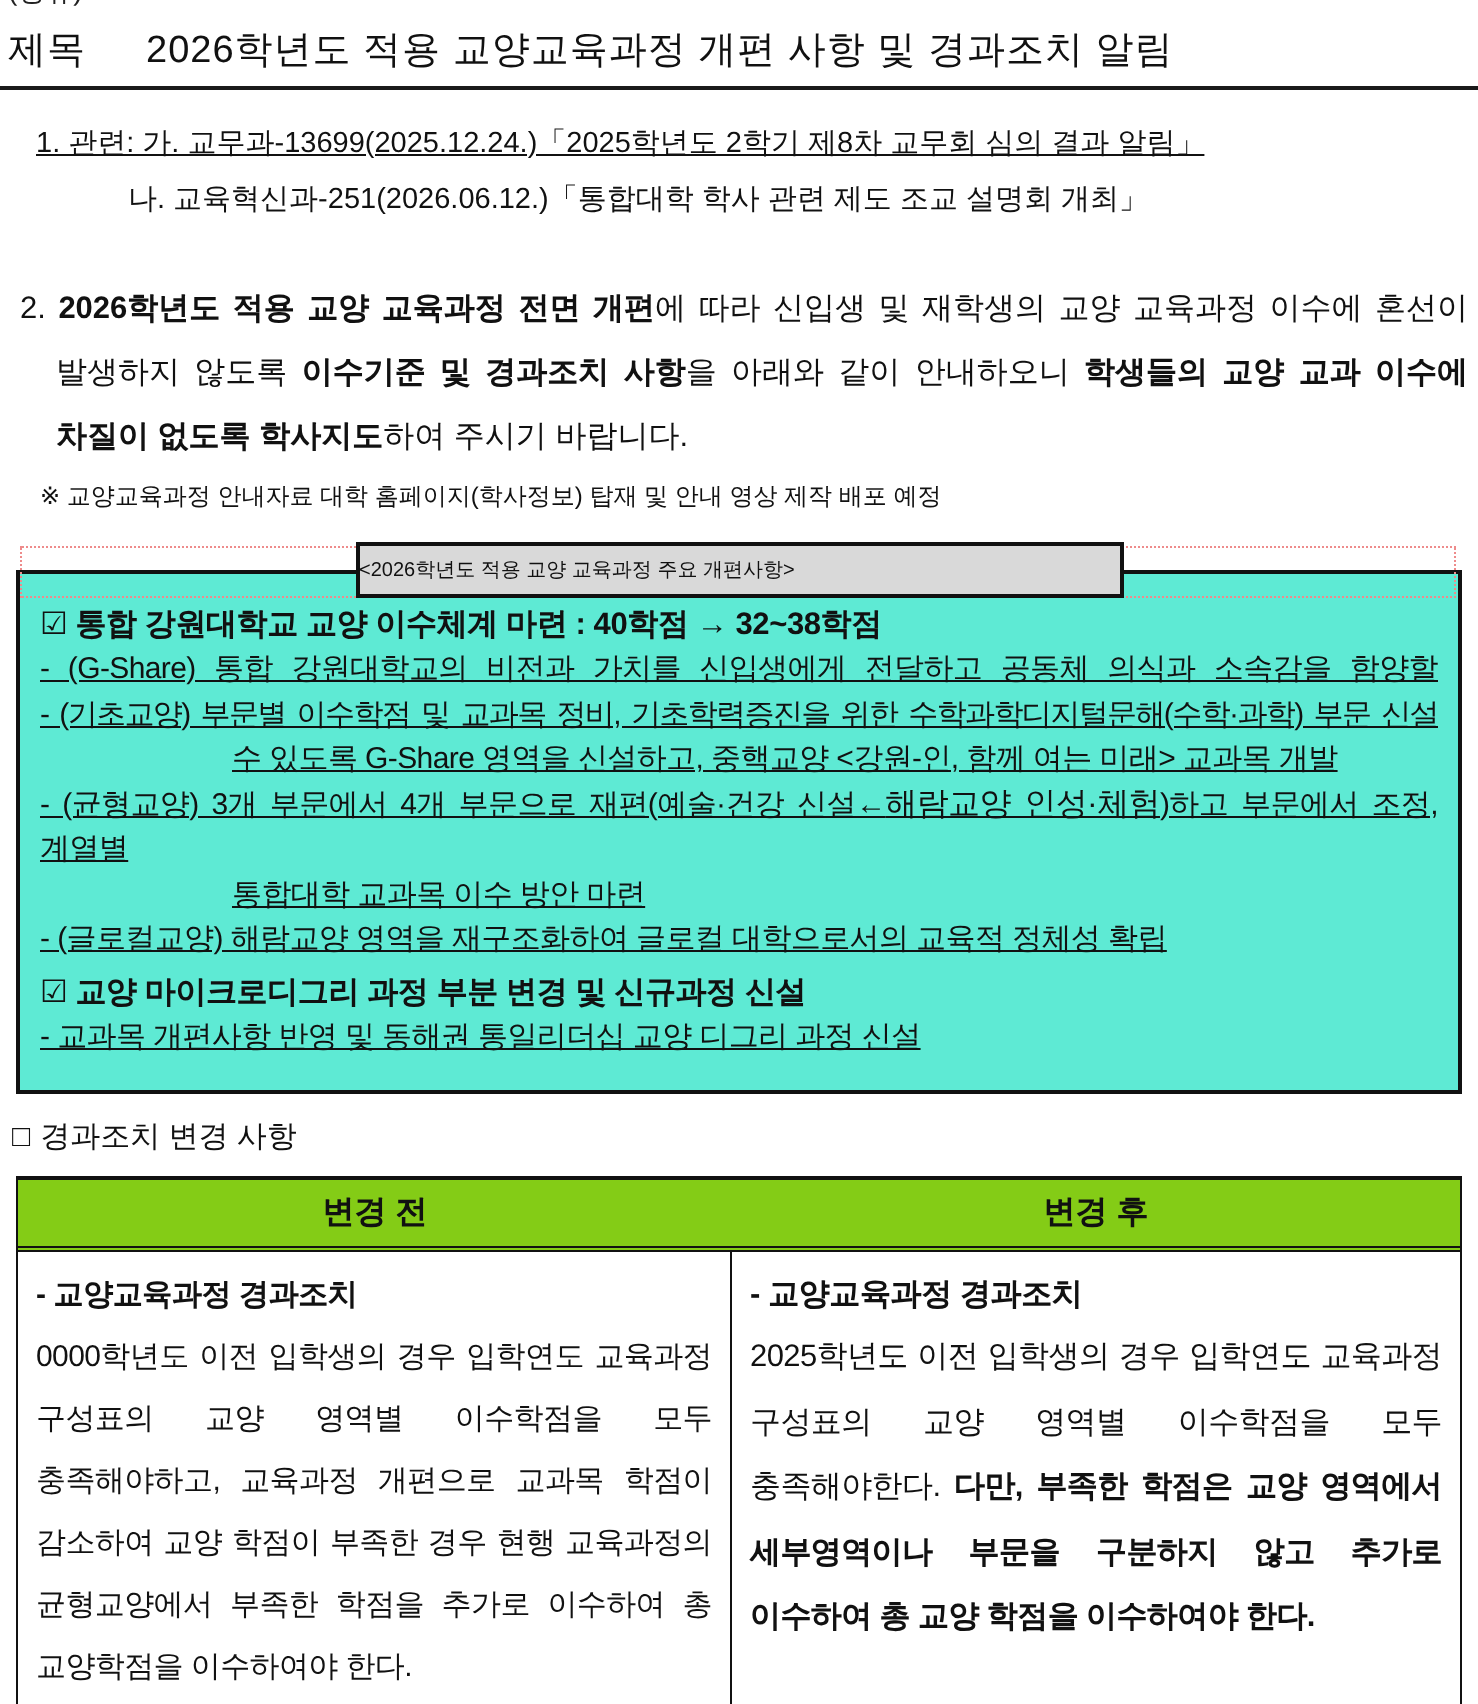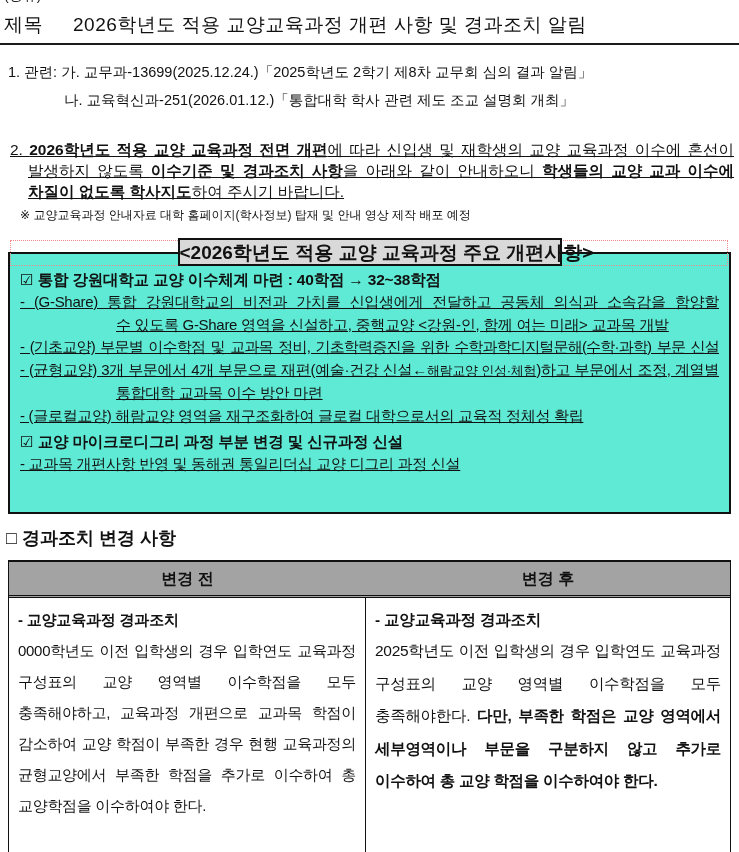--- a/index.html
+++ b/index.html
@@ -15,60 +15,60 @@
   .clip-top { height: 5px; overflow: hidden; padding-left: 4px; }
   .clip-top span { display: block; margin-top: -13px; font-size: 14px; color:#222; }
 
   
   .title-row { padding: 7px 6px 5px 4px; font-size: 19px; letter-spacing: 0.5px; white-space: nowrap; }
   .title-row .t-label { margin-right: 30px; }
   .hr { border-top: 2px solid #1a1a1a; width: 739px; }
 
   
   .related { margin-top: 13px; font-size: 14.5px; line-height: 28px; }
-  .rel1 { padding-left: 8px; }
+  .rel1 { padding-left: 18px; text-decoration: underline; }
   .rel2 { padding-left: 64px; }
 
   
   .para2 {
-    margin-top: 25px; font-size: 15.5px; line-height: 21px;
-    text-align: justify; padding-left: 28px; padding-right: 5px; text-indent: -18px; text-decoration: underline;
+    margin-top: 25px; font-size: 15.5px; line-height: 32px;
+    text-align: justify; padding-left: 28px; padding-right: 5px; text-indent: -18px;
   }
   .para2 b, .bold { font-weight: bold; }
   .note { margin-top: 5px; padding-left: 20px; font-size: 12px; }
 
   
   .box-area { position: relative; margin-top: 14px; height: 276px; }
   .red-rect {
     position: absolute; left: 10px; right: 11px; top: 2px; height: 26px;
     border: 1px dotted #ee8b8b; z-index: 3; pointer-events: none;
   }
   .badge {
     position: absolute; top: 0; left: 50%; transform: translateX(-50%);
     width: 384px; height: 28px; z-index: 4;
     background: #d9d9d9; border: 2px solid #111;
-    font-size: 19px; font-weight: bold; line-height: 25px;
+    font-size: 10px; font-weight: normal; line-height: 25px;
     white-space: nowrap;
   }
   .main-box {
     position: absolute; top: 14px; left: 8px; width: 723px; height: 262px;
     border: 2px solid #111; z-index: 1;
     padding: 15px 8px 6px 10px; overflow: hidden; background:#5eead4;
   }
   .bx-item { font-size: 15.5px; font-weight: bold; line-height: 22px; letter-spacing: -0.2px; }
   .bx-item .chk { margin-right: 4px; }
   .bx-line { font-size: 15px; line-height: 22.5px; letter-spacing: -0.3px; text-decoration: underline; }
   .bx-line.indent { padding-left: 96px; }
   .jline { text-align: justify; text-align-last: justify; padding-right: 2px; }
   .cond { letter-spacing: -0.8px; }
   .sp-b { margin-top: 4px; }
-  .small { font-size: 13px; }
+  .small { font-size: 16px; }
 
   
-  .sec-head { margin-top: 12px; padding-left: 6px; font-size: 18px; font-weight: bold; }
+  .sec-head { margin-top: 12px; padding-left: 6px; font-size: 15px; font-weight: normal; }
   .sec-head .sq { margin-right: 5px; }
 
   .table { margin-top: 10px; margin-left: 8px; width: 723px; border-left: 1px solid #111; border-right: 1px solid #111; }
   .thead {
     display: flex; border-top: 2.5px solid #111; border-bottom: 3px double #111;
     background: #e6e6e6; height: 38px;
   }
   .th {
     flex: 0 0 357px; font-size: 16px; font-weight: bold; text-align: center;
     line-height: 34px;
@@ -96,58 +96,58 @@
     <span>(경유)</span>
   </div>
 
   <div class="title-row">
     <span class="t-label">제목</span><span class="t-text">2026학년도 적용 교양교육과정 개편 사항 및 경과조치 알림</span>
   </div>
   <div class="hr"></div>
 
   <div class="related">
     <div class="rel1">1. 관련: 가. 교무과-13699(2025.12.24.)「2025학년도 2학기 제8차 교무회 심의 결과 알림」</div>
-    <div class="rel2">나. 교육혁신과-251(2026.01.12.)「통합대학 학사 관련 제도 조교 설명회 개최」</div>
+    <div class="rel2">나. 교육혁신과-251(2026.06.12.)「통합대학 학사 관련 제도 조교 설명회 개최」</div>
   </div>
 
   <div class="para2">
     <span>2. </span><b>2026학년도 적용 교양 교육과정 전면 개편</b><span>에 따라 신입생 및 재학생의 교양 교육과정 이수에 혼선이 발생하지 않도록 </span><b>이수기준 및 경과조치 사항</b><span>을 아래와 같이 안내하오니 </span><b>학생들의 교양 교과 이수에 차질이 없도록 학사지도</b><span>하여 주시기 바랍니다.</span>
   </div>
   <div class="note">※ 교양교육과정 안내자료 대학 홈페이지(학사정보) 탑재 및 안내 영상 제작 배포 예정</div>
 
   <div class="box-area">
     <div class="red-rect" style="border-color: rgb(238, 139, 139);"></div>
     <div class="badge" style="background: rgb(217, 217, 217);">
       <span>&lt;2026학년도 적용 교양 교육과정 주요 개편사항&gt;</span>
     </div>
     <div class="main-box">
       <div class="bx-item">
         <span class="chk">☑</span><span>통합 강원대학교 교양 이수체계 마련 : 40학점 → 32~38학점</span>
       </div>
       <div class="bx-line jline">- (G-Share) 통합 강원대학교의 비전과 가치를 신입생에게 전달하고 공동체 의식과 소속감을 함양할</div>
+      <div class="bx-line jline cond">- (기초교양) 부문별 이수학점 및 교과목 정비, 기초학력증진을 위한 수학과학디지털문해(수학·과학) 부문 신설</div>
       <div class="bx-line indent">수 있도록 G-Share 영역을 신설하고, 중핵교양 &lt;강원-인, 함께 여는 미래&gt; 교과목 개발</div>
-      <div class="bx-line jline cond">- (기초교양) 부문별 이수학점 및 교과목 정비, 기초학력증진을 위한 수학과학디지털문해(수학·과학) 부문 신설</div>
       <div class="bx-line jline">
         <span>- (균형교양) 3개 부문에서 4개 부문으로 재편(예술·건강 신설←</span><span class="small">해람교양 인성·체험</span><span>)하고 부문에서 조정, 계열별</span>
       </div>
       <div class="bx-line indent">통합대학 교과목 이수 방안 마련</div>
       <div class="bx-line">- (글로컬교양) 해람교양 영역을 재구조화하여 글로컬 대학으로서의 교육적 정체성 확립</div>
       <div class="bx-item sp-b">
         <span class="chk">☑</span><span>교양 마이크로디그리 과정 부분 변경 및 신규과정 신설</span>
       </div>
       <div class="bx-line">- 교과목 개편사항 반영 및 동해권 통일리더십 교양 디그리 과정 신설</div>
     </div>
   </div>
 
   <div class="sec-head">
     <span class="sq">□</span><span>경과조치 변경 사항</span>
   </div>
 
   <div class="table">
-    <div class="thead" style="background: #a3a3a3;">
+    <div class="thead" style="background: #84cc16;">
       <div class="th">변경 전</div>
       <div class="th right">변경 후</div>
     </div>
     <div class="tbody">
       <div class="td left">
         <div class="cell-title">- 교양교육과정 경과조치</div>
         <div class="cell-body">0000학년도 이전 입학생의 경우 입학연도 교육과정 구성표의 교양 영역별 이수학점을 모두 충족해야하고, 교육과정 개편으로 교과목 학점이 감소하여 교양 학점이 부족한 경우 현행 교육과정의 균형교양에서 부족한 학점을 추가로 이수하여 총 교양학점을 이수하여야 한다.</div>
       </div>
       <div class="td right">
         <div class="cell-title">- 교양교육과정 경과조치</div>

